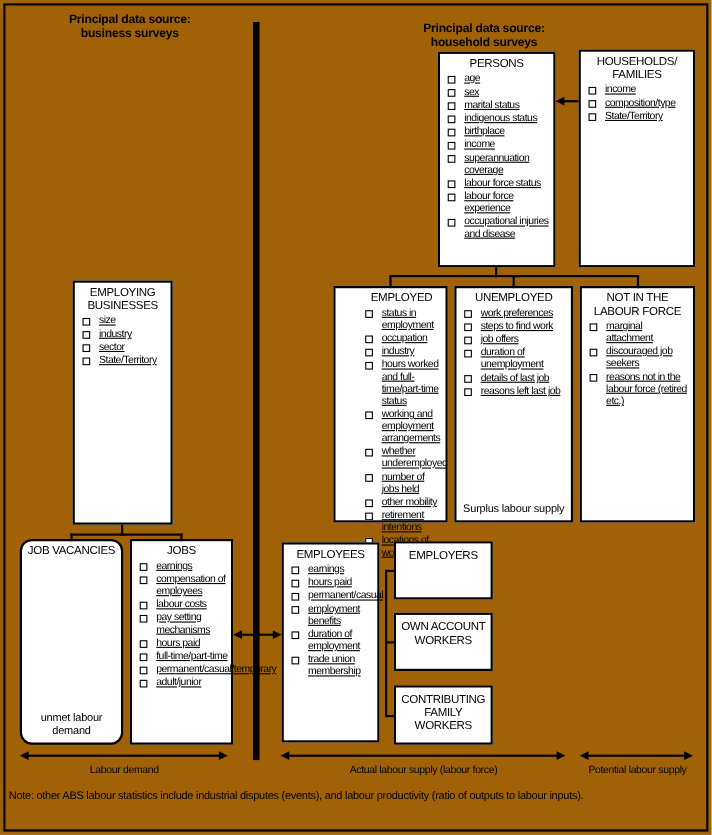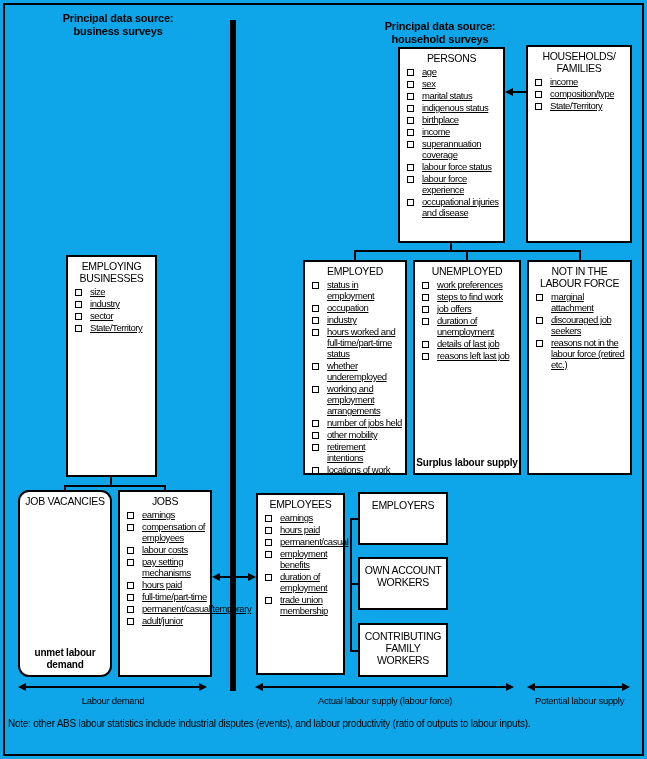--- a/index.html
+++ b/index.html
@@ -1,41 +1,41 @@
 <!DOCTYPE html>
 <html><head>
 <meta charset="utf-8">
 <style>
   html,body{margin:0;padding:0;background:#fff;}
-  #canvas{position:relative;width:647px;height:759px;background:#0ea5e9;
+  #canvas{position:relative;width:647px;height:759px;background:#a16207;
           font-family:"Liberation Sans",sans-serif;color:#000;overflow:hidden;}
   .frame{position:absolute;inset:3px;border:2px solid #000;}
   .divider{position:absolute;left:230px;top:20px;width:6px;height:671px;background:#000;}
   .box{position:absolute;border:2px solid #000;background:#fff;box-sizing:border-box;}
   .box-title{font-weight:normal;font-size:10.5px;line-height:12px;letter-spacing:-0.3px;
              text-align:center;padding-top:3px;white-space:pre-line;}
   .box-items{padding:2px 2px 0 7px;text-decoration:underline;}
   .item{display:flex;margin-bottom:1px;}
   .bullet{flex:none;width:5px;height:5px;border:1px solid #000;margin:2.5px 8px 0 0;background:#fff;}
   .item-text{font-size:9.5px;line-height:11px;letter-spacing:-0.45px;}
-  .box-footer{position:absolute;left:0;right:0;bottom:5px;text-align:center;font-weight:bold;
+  .box-footer{position:absolute;left:0;right:0;bottom:5px;text-align:center;font-weight:normal;
               font-size:10px;line-height:11.5px;letter-spacing:-0.2px;}
   .line{position:absolute;background:#000;}
   .src-label{position:absolute;font-weight:bold;font-size:11px;line-height:12.5px;
              text-align:center;white-space:pre-line;letter-spacing:-0.2px;}
   .arrow-label{position:absolute;font-size:9.5px;letter-spacing:-0.3px;text-align:center;}
   .ah{position:absolute;width:0;height:0;border-top:4px solid transparent;border-bottom:4px solid transparent;}
   .ah-l{border-right:8px solid #000;}
   .ah-r{border-left:8px solid #000;}
   .note{position:absolute;left:8px;top:718px;width:632px;font-size:10px;letter-spacing:-0.25px;}
 
   #box-persons{left:398px;top:47px;width:107px;height:196px;}
   #box-households{left:526px;top:45px;width:106px;height:198px;}
   #box-employing{left:66px;top:255px;width:91px;height:222px;}
-  #box-employed{left:303px;top:260px;width:104px;height:215px;}
+  #box-employed{left:303px;top:260px;width:104px;height:215px;padding-left:20px;}
   #box-unemployed{left:413px;top:260px;width:108px;height:215px;}
   #box-nilf{left:527px;top:260px;width:105px;height:215px;}
   #box-jobvac{left:18px;top:490px;width:94px;height:187px;border-radius:11px;}
   #box-jobs{left:118px;top:490px;width:94px;height:187px;}
   #box-employees{left:256px;top:493px;width:89px;height:182px;}
   #box-employers{left:358px;top:492px;width:90px;height:53px;}
   #box-ownaccount{left:358px;top:557px;width:90px;height:53px;}
   #box-contributing{left:358px;top:623px;width:90px;height:54px;}
   #box-employers .box-title,#box-ownaccount .box-title,#box-contributing .box-title{padding-top:5px;}
   #src-business{left:28px;top:12px;width:180px;}
@@ -158,25 +158,25 @@
         <div class="item">
           <span class="bullet"></span>
           <span class="item-text">industry</span>
         </div>
         <div class="item">
           <span class="bullet"></span>
           <span class="item-text">hours worked and full-time/part-time status</span>
         </div>
         <div class="item">
           <span class="bullet"></span>
+          <span class="item-text">working and employment arrangements</span>
+        </div>
+        <div class="item">
+          <span class="bullet"></span>
           <span class="item-text">whether underemployed</span>
-        </div>
-        <div class="item">
-          <span class="bullet"></span>
-          <span class="item-text">working and employment arrangements</span>
         </div>
         <div class="item">
           <span class="bullet"></span>
           <span class="item-text">number of jobs held</span>
         </div>
         <div class="item">
           <span class="bullet"></span>
           <span class="item-text">other mobility</span>
         </div>
         <div class="item">

